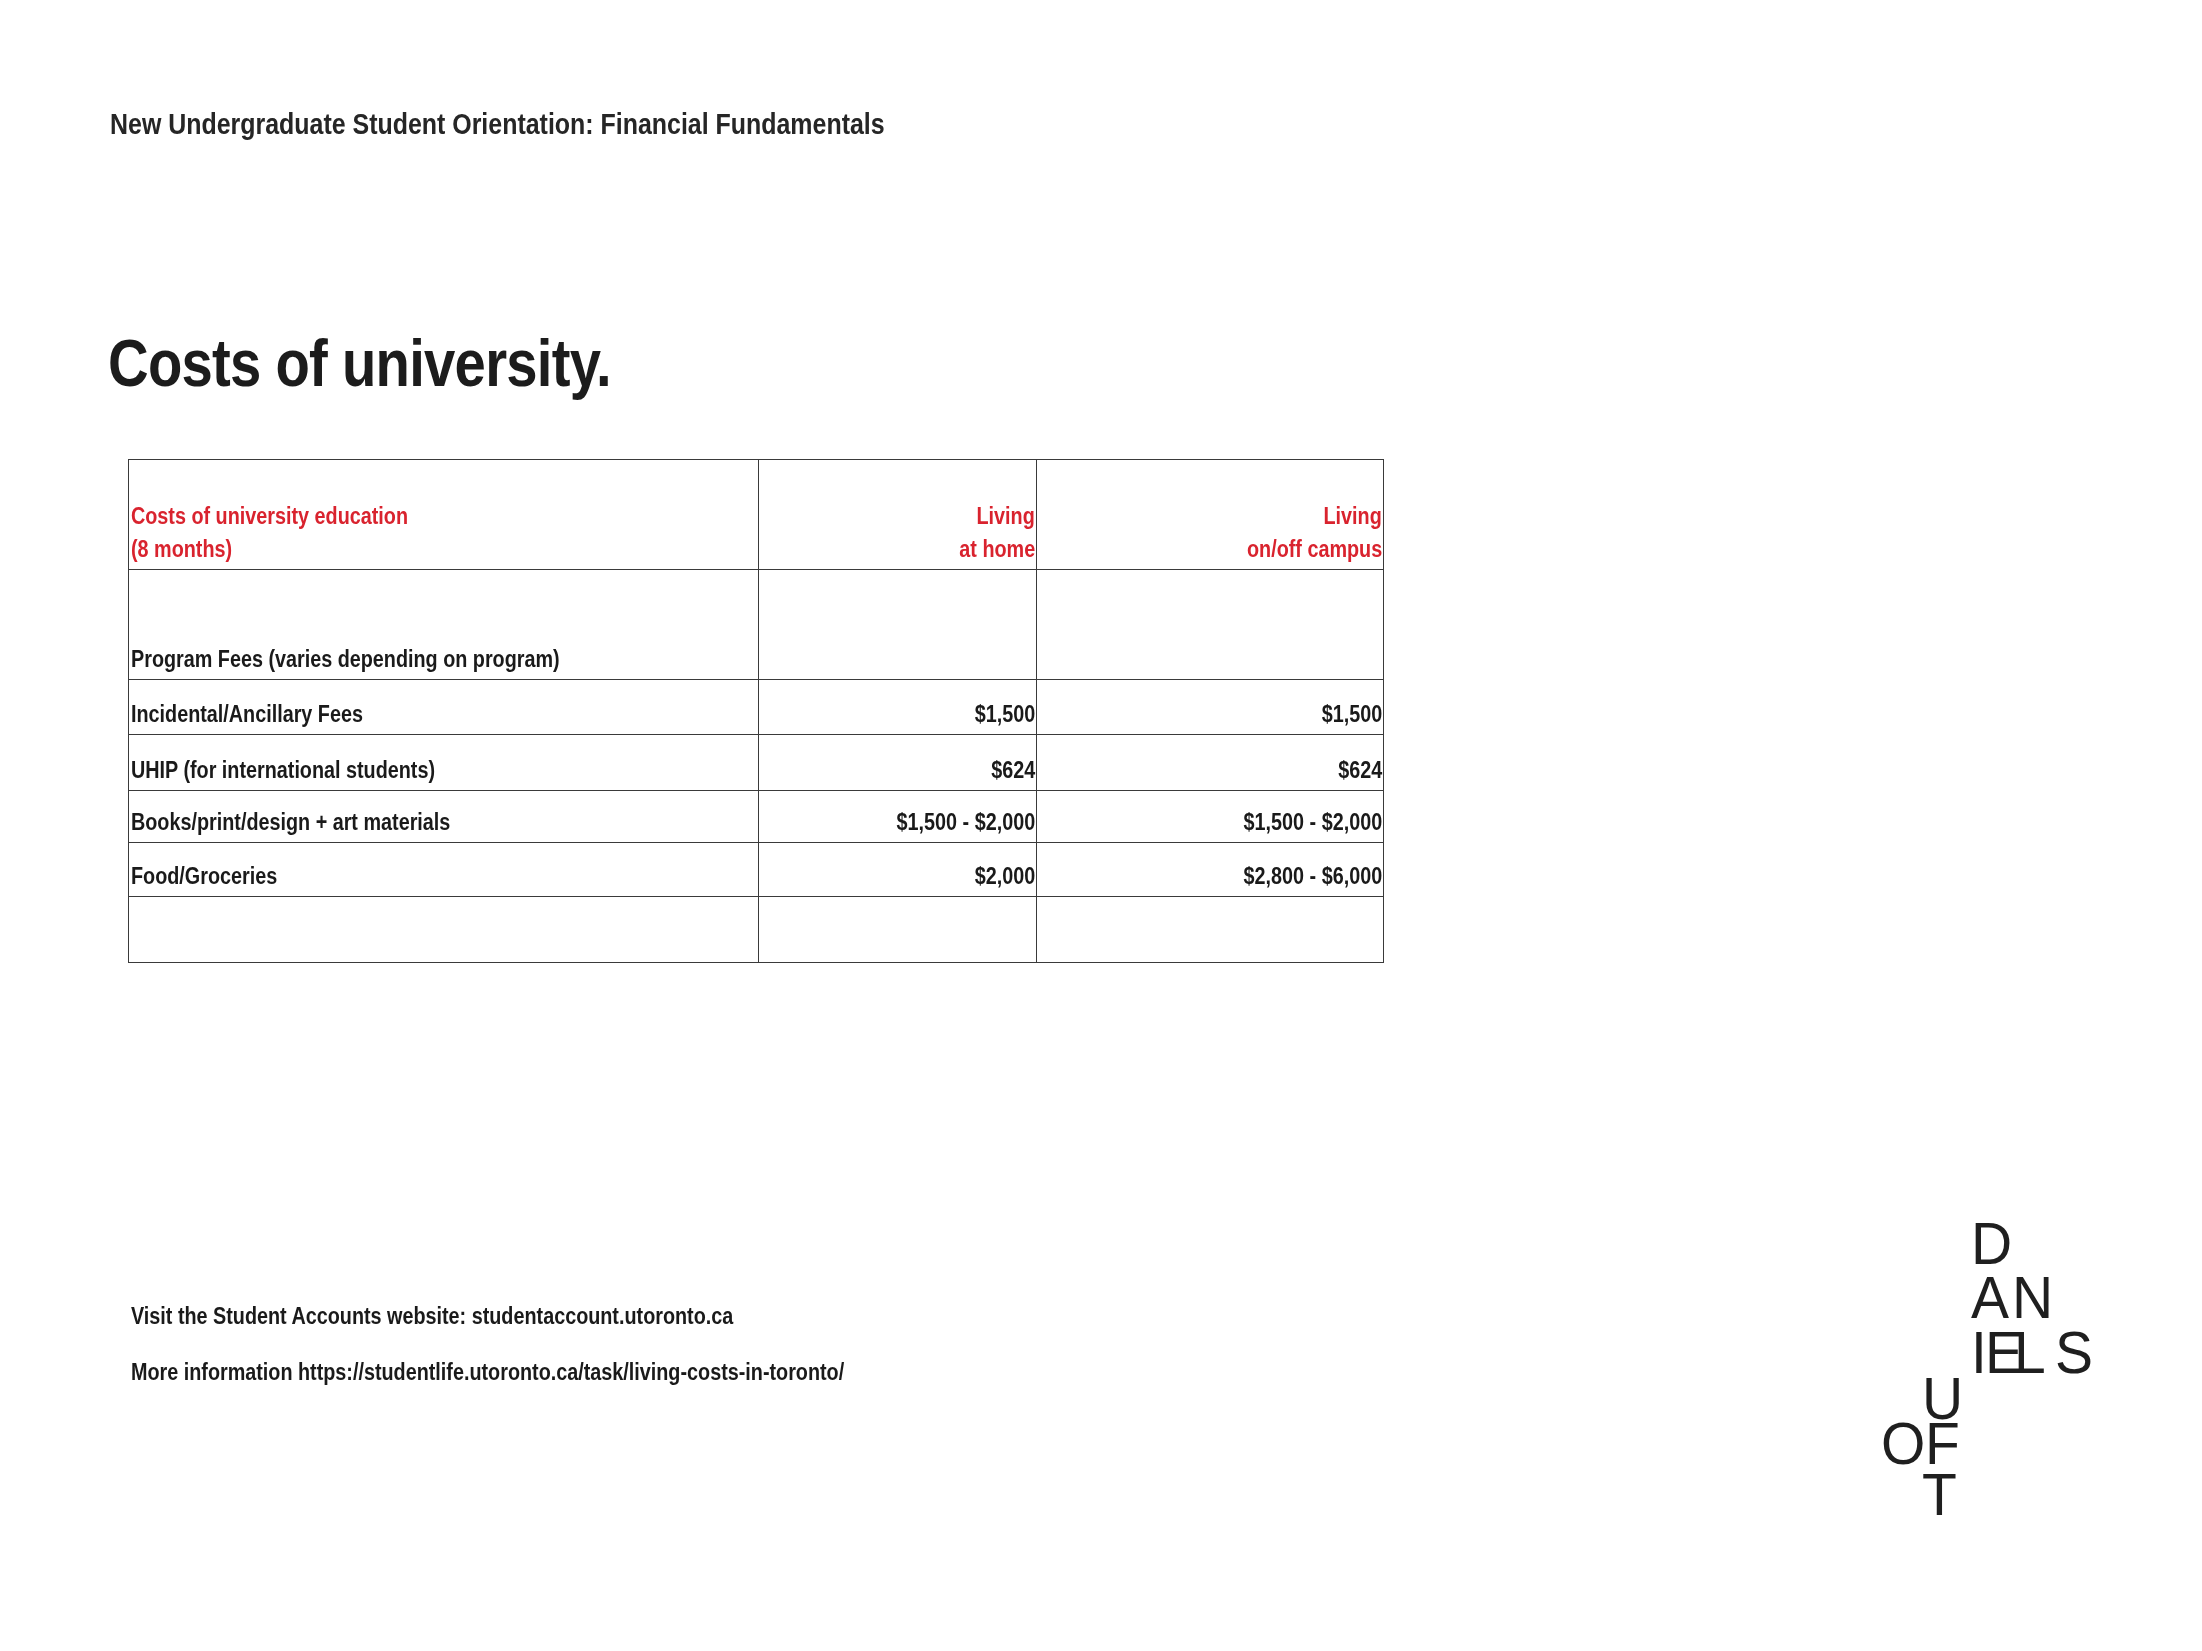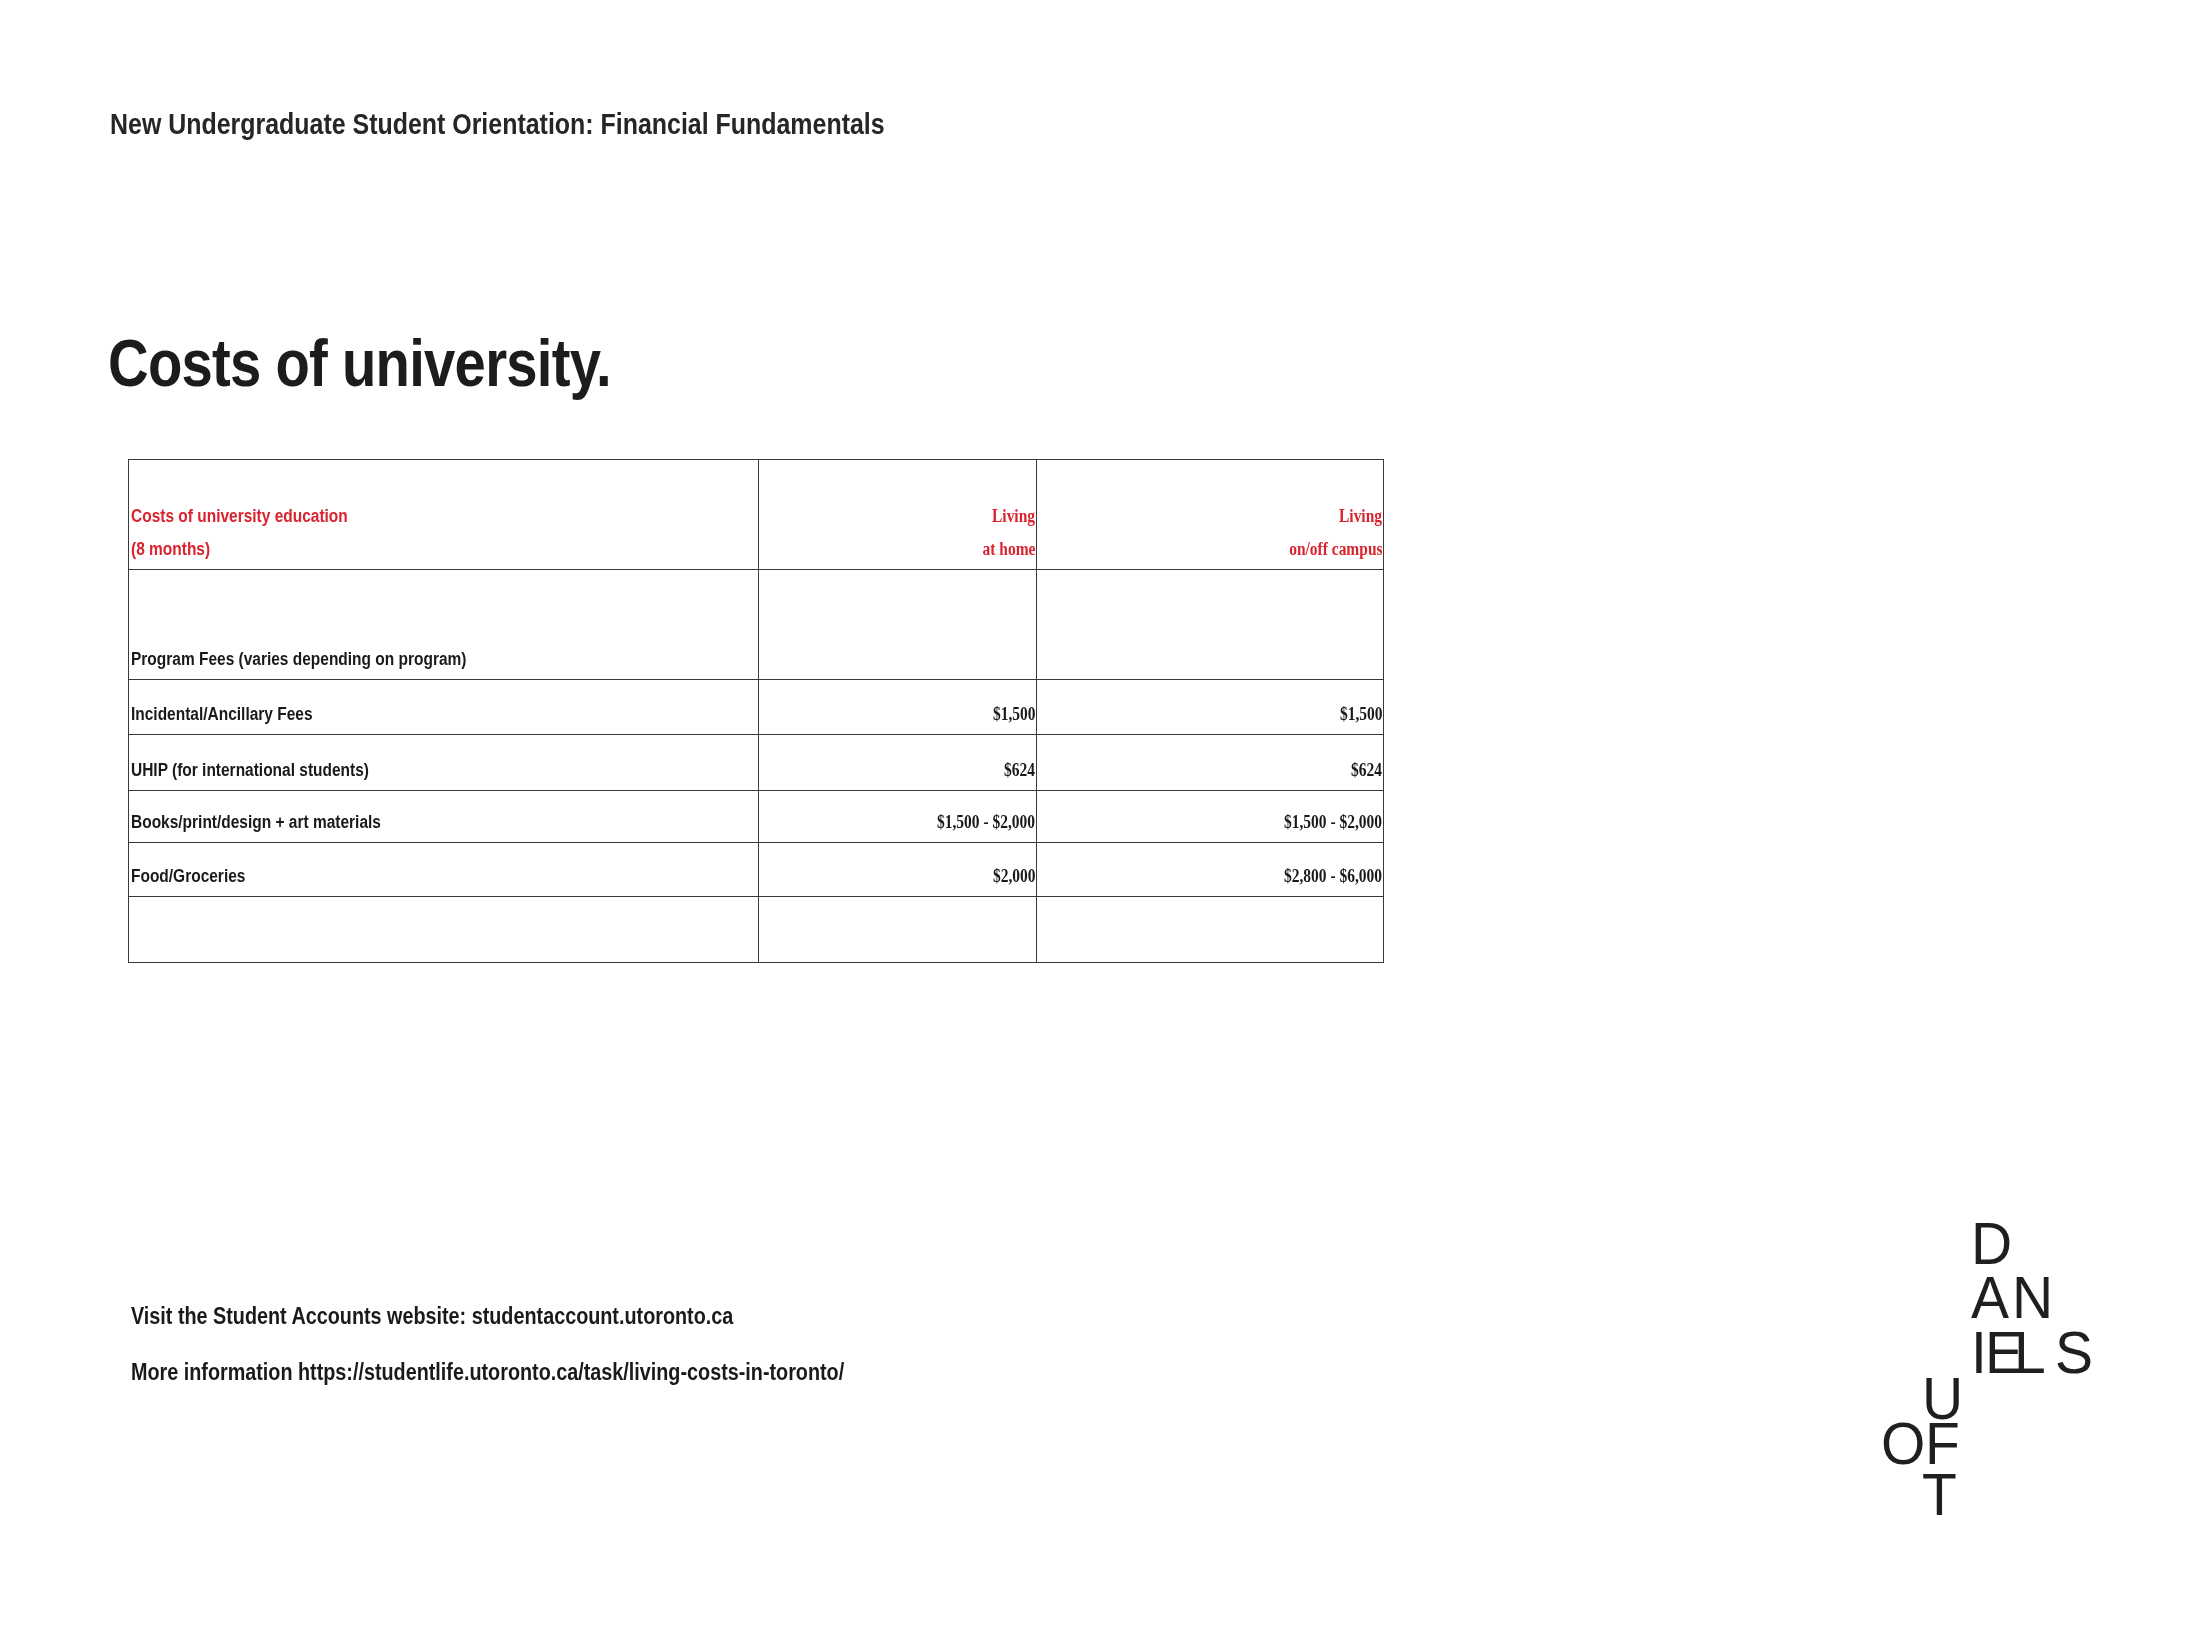--- a/index.html
+++ b/index.html
@@ -7,22 +7,22 @@
          font-family: "Liberation Sans", sans-serif; color: #1a1a1a; }
 
   .subtitle { position: absolute; left: 110px; top: 108px; font-size: 29px; font-weight: bold;
               white-space: nowrap; transform-origin: 0 0; transform: scaleX(0.86); color: #262626; }
   .title { position: absolute; left: 108px; top: 324px; font-size: 67px; font-weight: bold;
            white-space: nowrap; transform-origin: 0 0; transform: scaleX(0.84); color: #1c1c1c; letter-spacing: -0.9px; }
 
   table.costs { position: absolute; left: 128px; top: 459px; width: 1254px;
                 border-collapse: collapse; table-layout: fixed; }
   table.costs td { border: 1.7px solid #3a3a3a; padding: 0 0 3.4px 1.7px; vertical-align: bottom;
-                   font-size: 18px; font-weight: bold; line-height: 33px; white-space: nowrap; }
-  table.costs td.num { text-align: right; padding: 0 0.9px 3.4px 0; font-family: Liberation Serif, serif; }
+                   font-size: 23px; font-weight: bold; line-height: 33px; white-space: nowrap; }
+  table.costs td.num { text-align: right; padding: 0 0.9px 3.4px 0; }
   table.costs tr.hdr td { color: #d9232e; }
   col.c1 { width: 630px; } col.c2 { width: 278px; } col.c3 { width: 347px; }
 
   .cell-text { display: inline-block; transform-origin: 0 100%; transform: scaleX(0.86); }
   td.num .cell-text { transform-origin: 100% 100%; }
 
   .footer { position: absolute; left: 131px; font-size: 23px; font-weight: bold; white-space: nowrap;
             transform-origin: 0 0; transform: scaleX(0.86); color: #1a1a1a; }
 
   .logo { position: absolute; left: 0; top: 0; width: 2203px; height: 1652px; pointer-events: none; }

